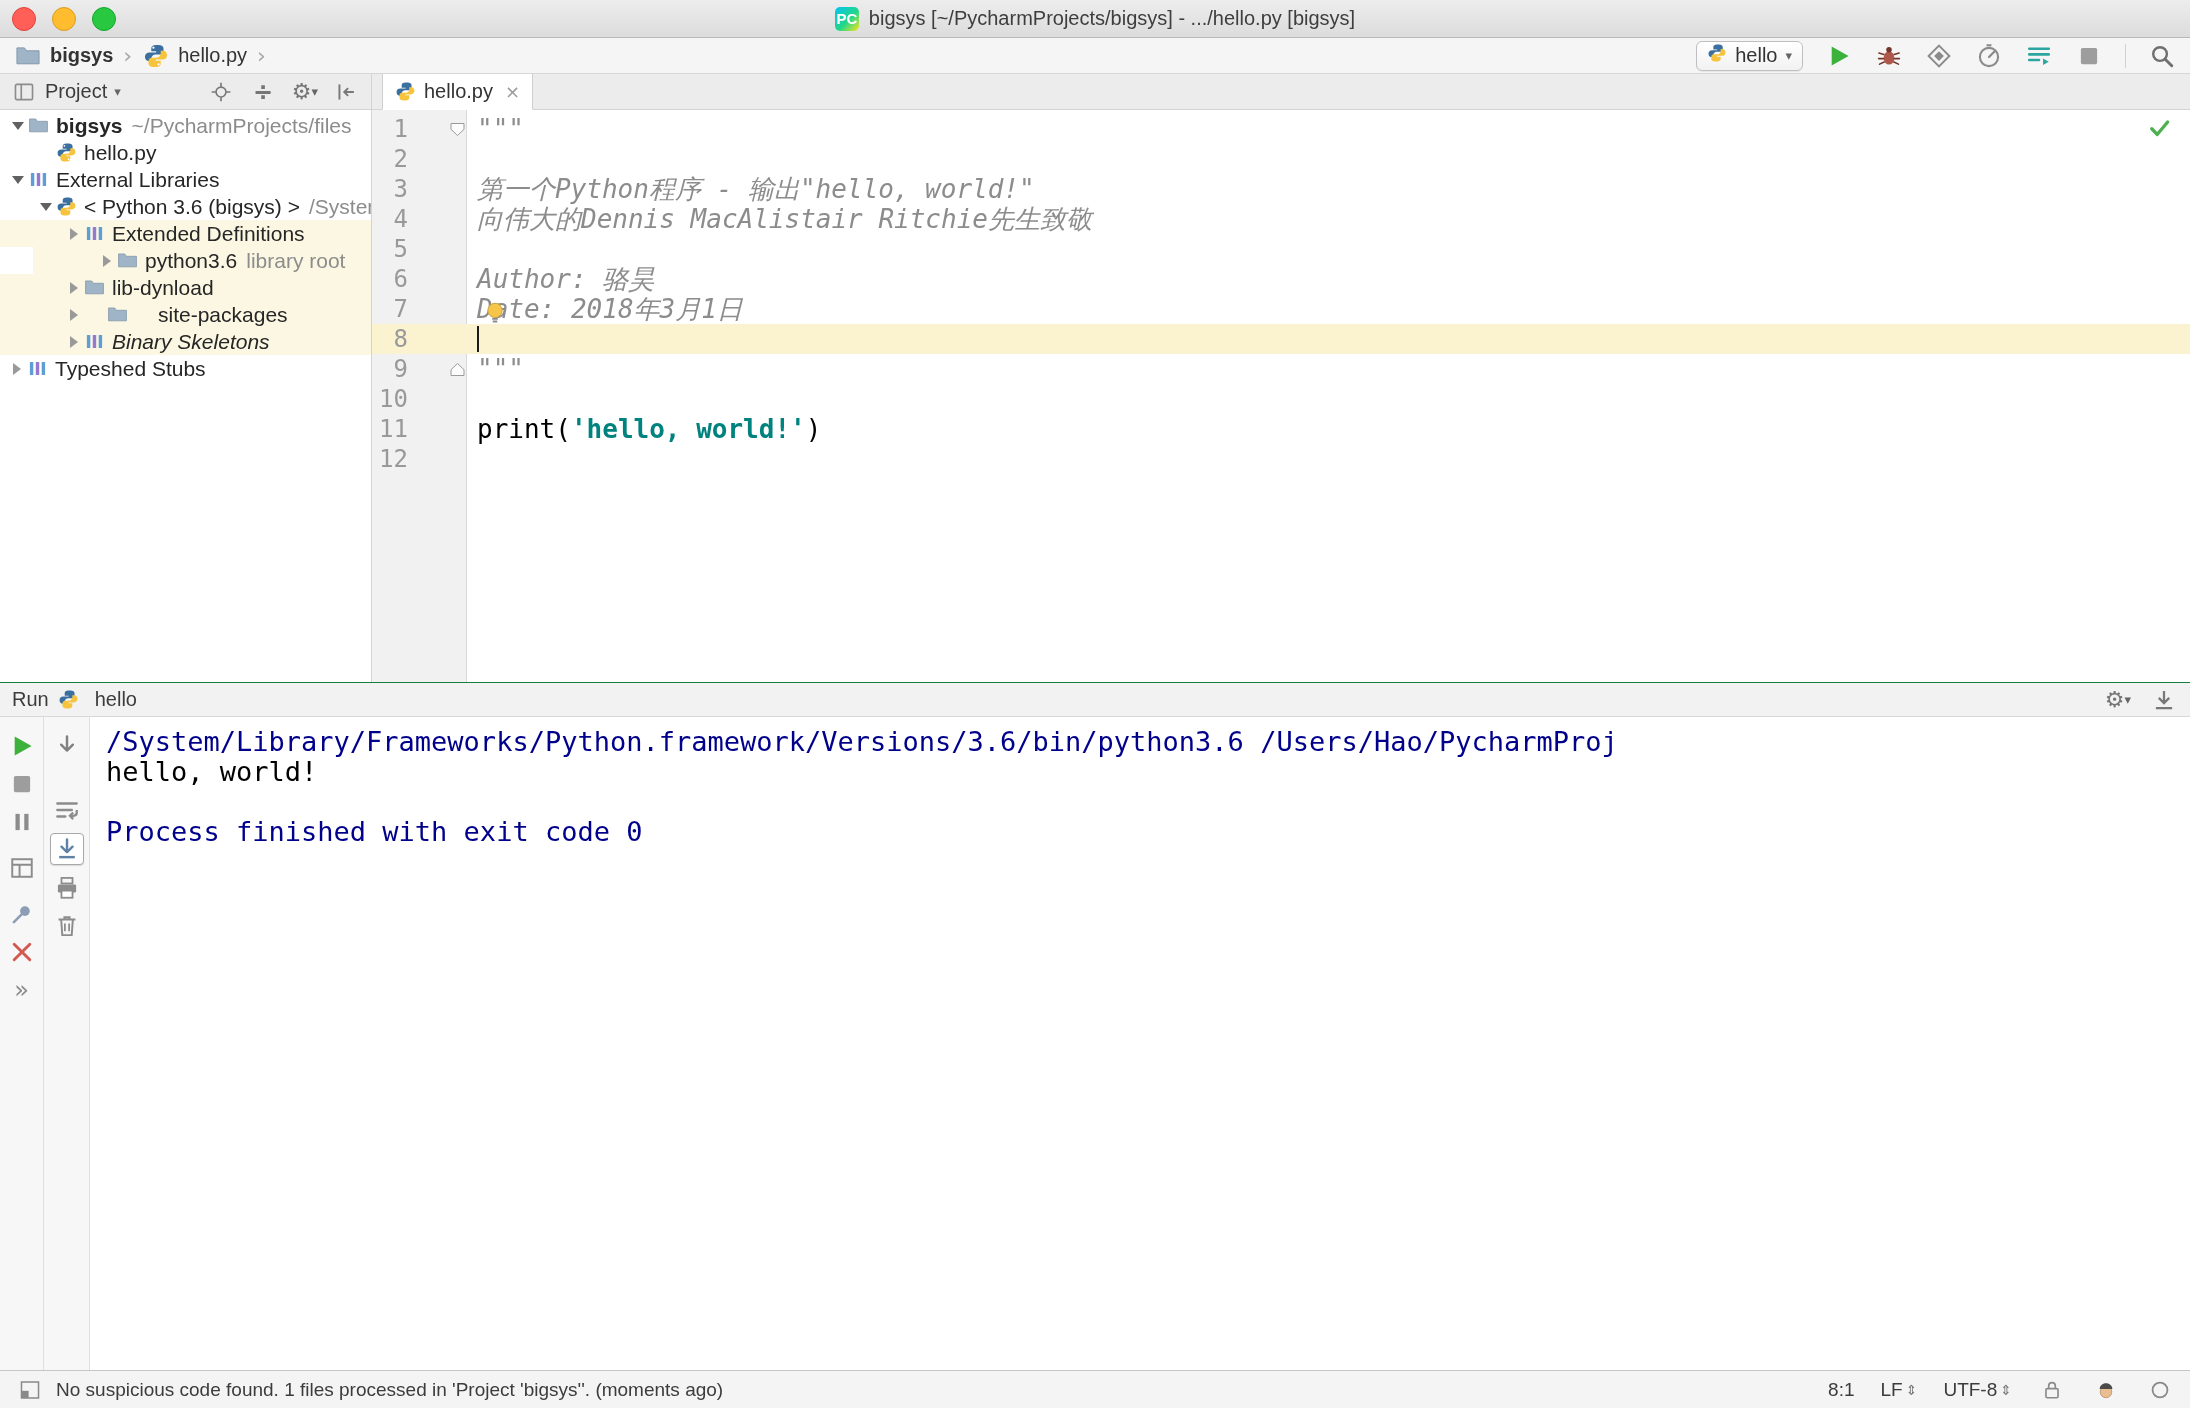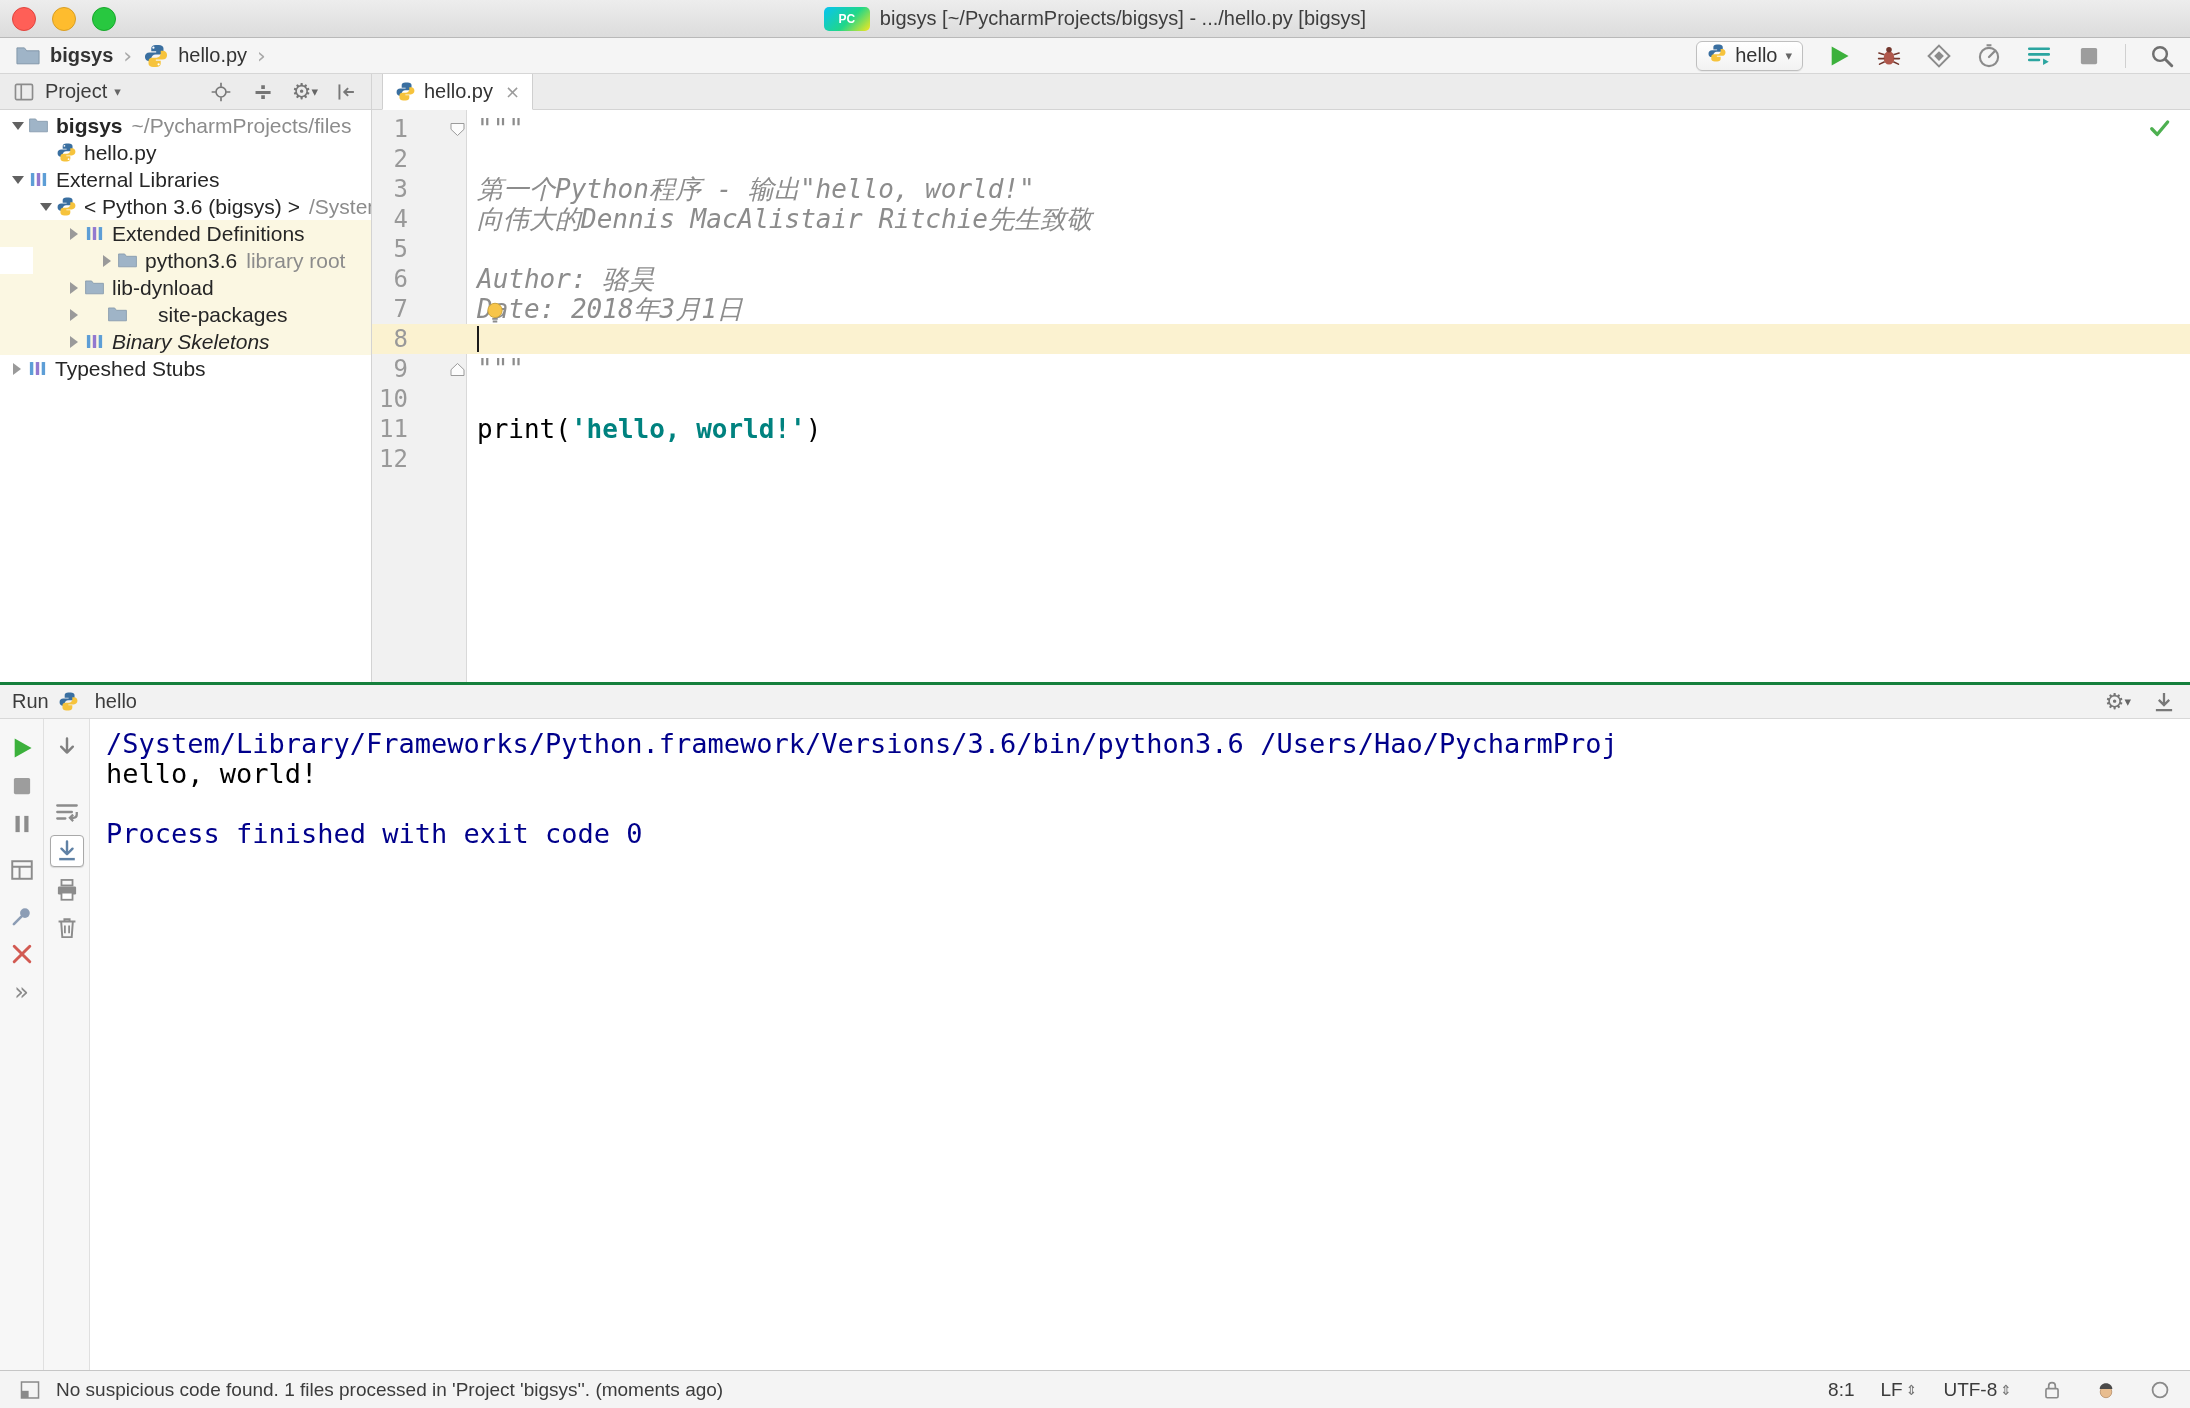--- a/index.html
+++ b/index.html
@@ -9,21 +9,21 @@
   .window{display:flex;flex-direction:column;width:2190px;height:1408px;background:#fff}
 
   
   .titlebar{height:38px;flex:none;background:linear-gradient(#ededed,#dcdcdc);border-bottom:1px solid #b9b9b9;position:relative;display:flex;align-items:center}
   .traffic{position:absolute;left:12px;top:0;bottom:0;display:flex;align-items:center;gap:16px}
   .tl{width:24px;height:24px;border-radius:50%;display:inline-block}
   .tl.red{background:#ff5f57;border:1px solid #e0443e}
   .tl.yellow{background:#febc2e;border:1px solid #d89e24}
   .tl.green{background:#28c840;border:1px solid #17a82b}
   .title-center{margin:0 auto;display:flex;align-items:center;gap:10px;color:#3e3e3e}
-  .pc-icon{width:46px;height:24px;border-radius:5px;background:linear-gradient(135deg,#07c3f2 0%,#21d789 55%,#f8e71c 100%);display:flex;align-items:center;justify-content:center;color:#fff;font-size:12px;font-weight:bold}
+  .pc-icon{width:24px;height:24px;border-radius:5px;background:linear-gradient(135deg,#07c3f2 0%,#21d789 55%,#f8e71c 100%);display:flex;align-items:center;justify-content:center;color:#fff;font-size:15px;font-weight:bold}
 
   
   .navbar{height:36px;flex:none;background:#f5f5f5;border-bottom:1px solid #d6d6d6;display:flex;align-items:center;padding:0 14px;gap:8px}
   .crumb{display:flex;align-items:center;color:#333}
   .crumb b{font-weight:bold}
   .crumb-sep{color:#a8a8a8;font-size:22px;padding:0 2px}
   .icon-btn{width:28px;height:28px;display:inline-flex;align-items:center;justify-content:center;flex:none}
   .icon-btn svg{width:26px;height:26px}
   .nav-right{margin-left:auto;display:flex;align-items:center;gap:22px}
   .combo{height:30px;display:flex;align-items:center;gap:8px;padding:0 10px;background:linear-gradient(#ffffff,#f2f2f2);border:1px solid #bfbfbf;border-radius:6px;box-shadow:0 1px 1px rgba(0,0,0,.06)}
@@ -66,21 +66,21 @@
   .code{padding-left:10px;display:flex;align-items:center}
   .code span{white-space:pre}
   .tok-doc{color:#8c8c8c;font-style:italic}
   .tok-str{color:#00827f;font-weight:bold}
   .tok-plain{color:#000}
   .caret{width:2px;height:26px;background:#1a1a1a;margin-right:-2px}
   .bulb{position:absolute;left:110px;top:190px;z-index:3}
   .editor-check{position:absolute;right:18px;top:6px}
 
   
-  .run-panel{height:688px;flex:none;display:flex;flex-direction:column;border-top:3px solid #15803d}
+  .run-panel{height:688px;flex:none;display:flex;flex-direction:column;border-top:1px solid #15803d}
   .run-header{height:34px;flex:none;background:#f2f2f2;border-bottom:1px solid #d8d8d8;display:flex;align-items:center;padding:0 12px;gap:9px;color:#3c3c3c}
   .rh-icons{margin-left:auto;display:flex;align-items:center;gap:18px}
   .run-body{flex:1;display:flex;min-height:0}
   .rtb{flex:none;background:#f7f7f7;border-right:1px solid #e0e0e0;display:flex;flex-direction:column;align-items:center;padding-top:14px;gap:8px}
   .rtb1{width:44px}
   .rtb2{width:46px}
   .rtb .icon-btn{width:30px;height:30px}
   .icon-btn.selected{border:1px solid #a9a9a9;border-radius:4px;background:#fff;box-shadow:0 1px 1px rgba(0,0,0,.12);width:34px;height:32px}
   .mt{margin-top:8px}
   .mt2{margin-top:26px}

